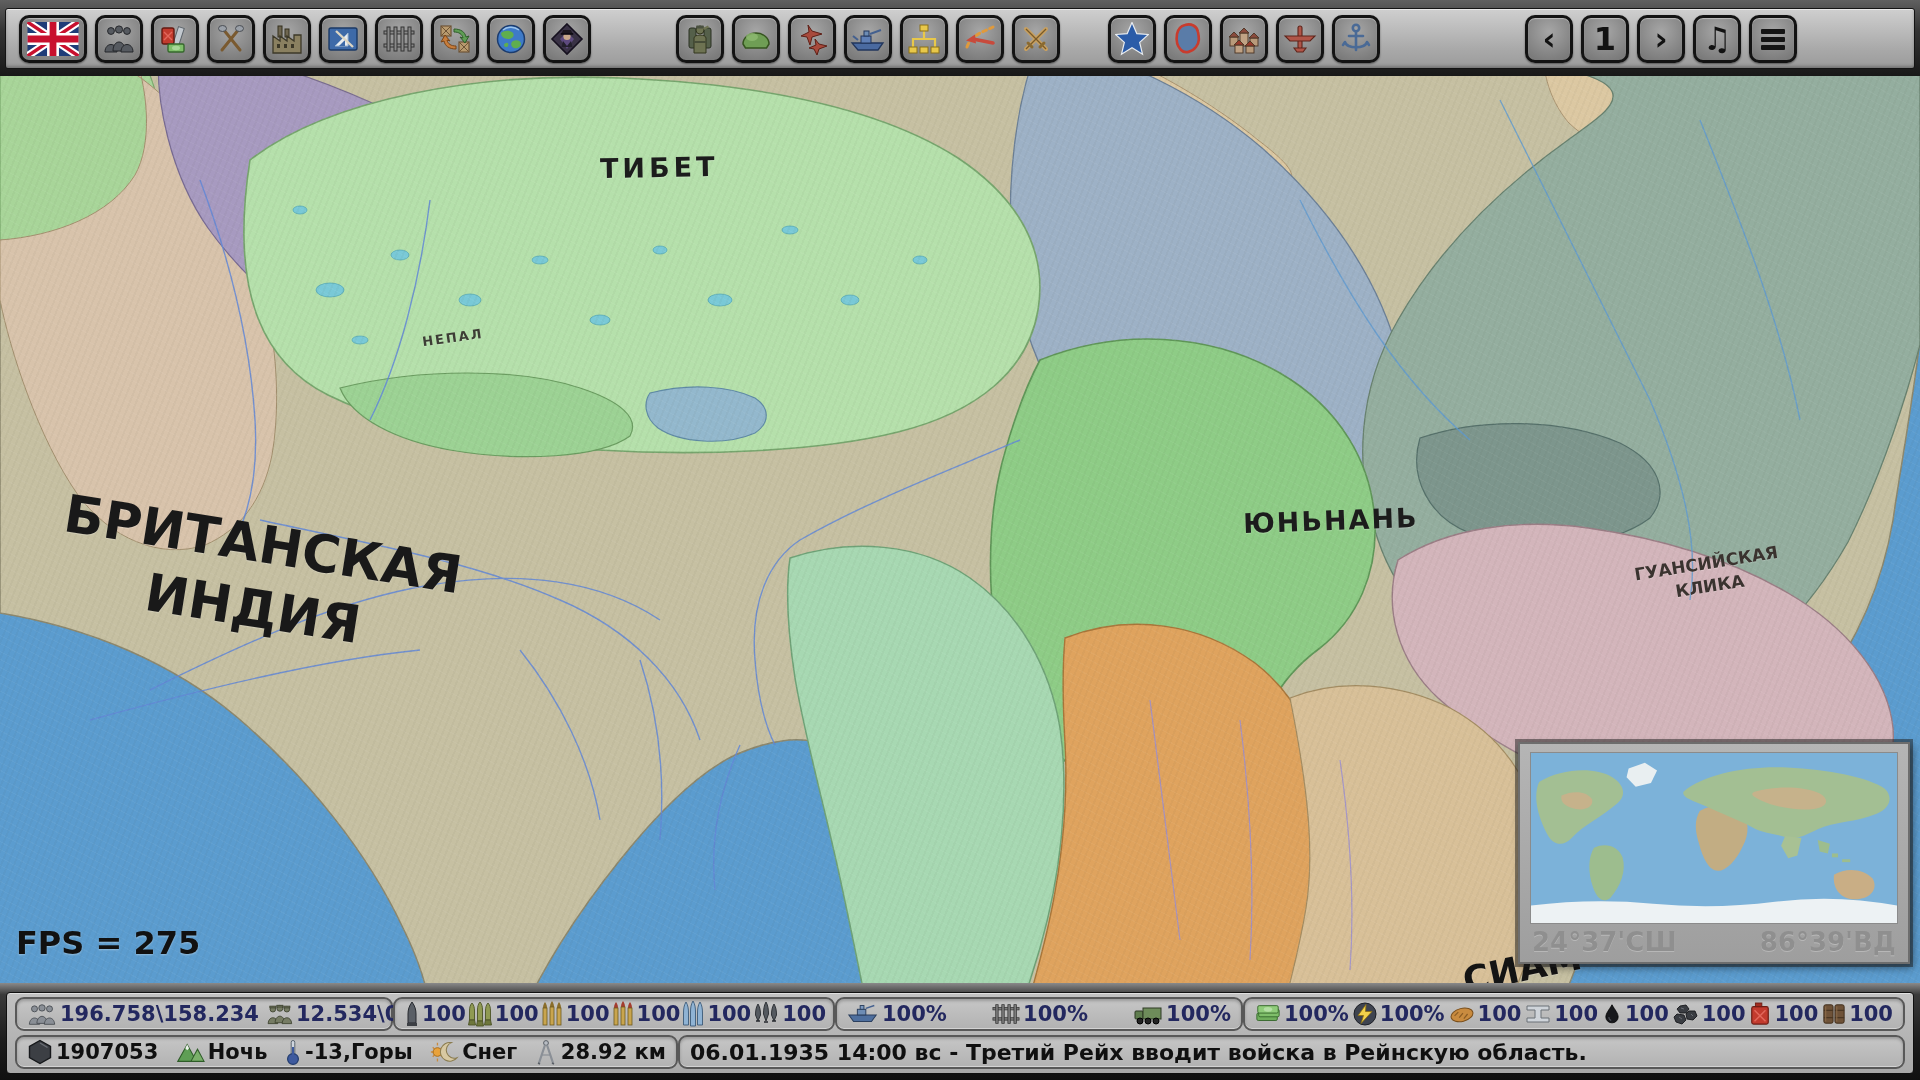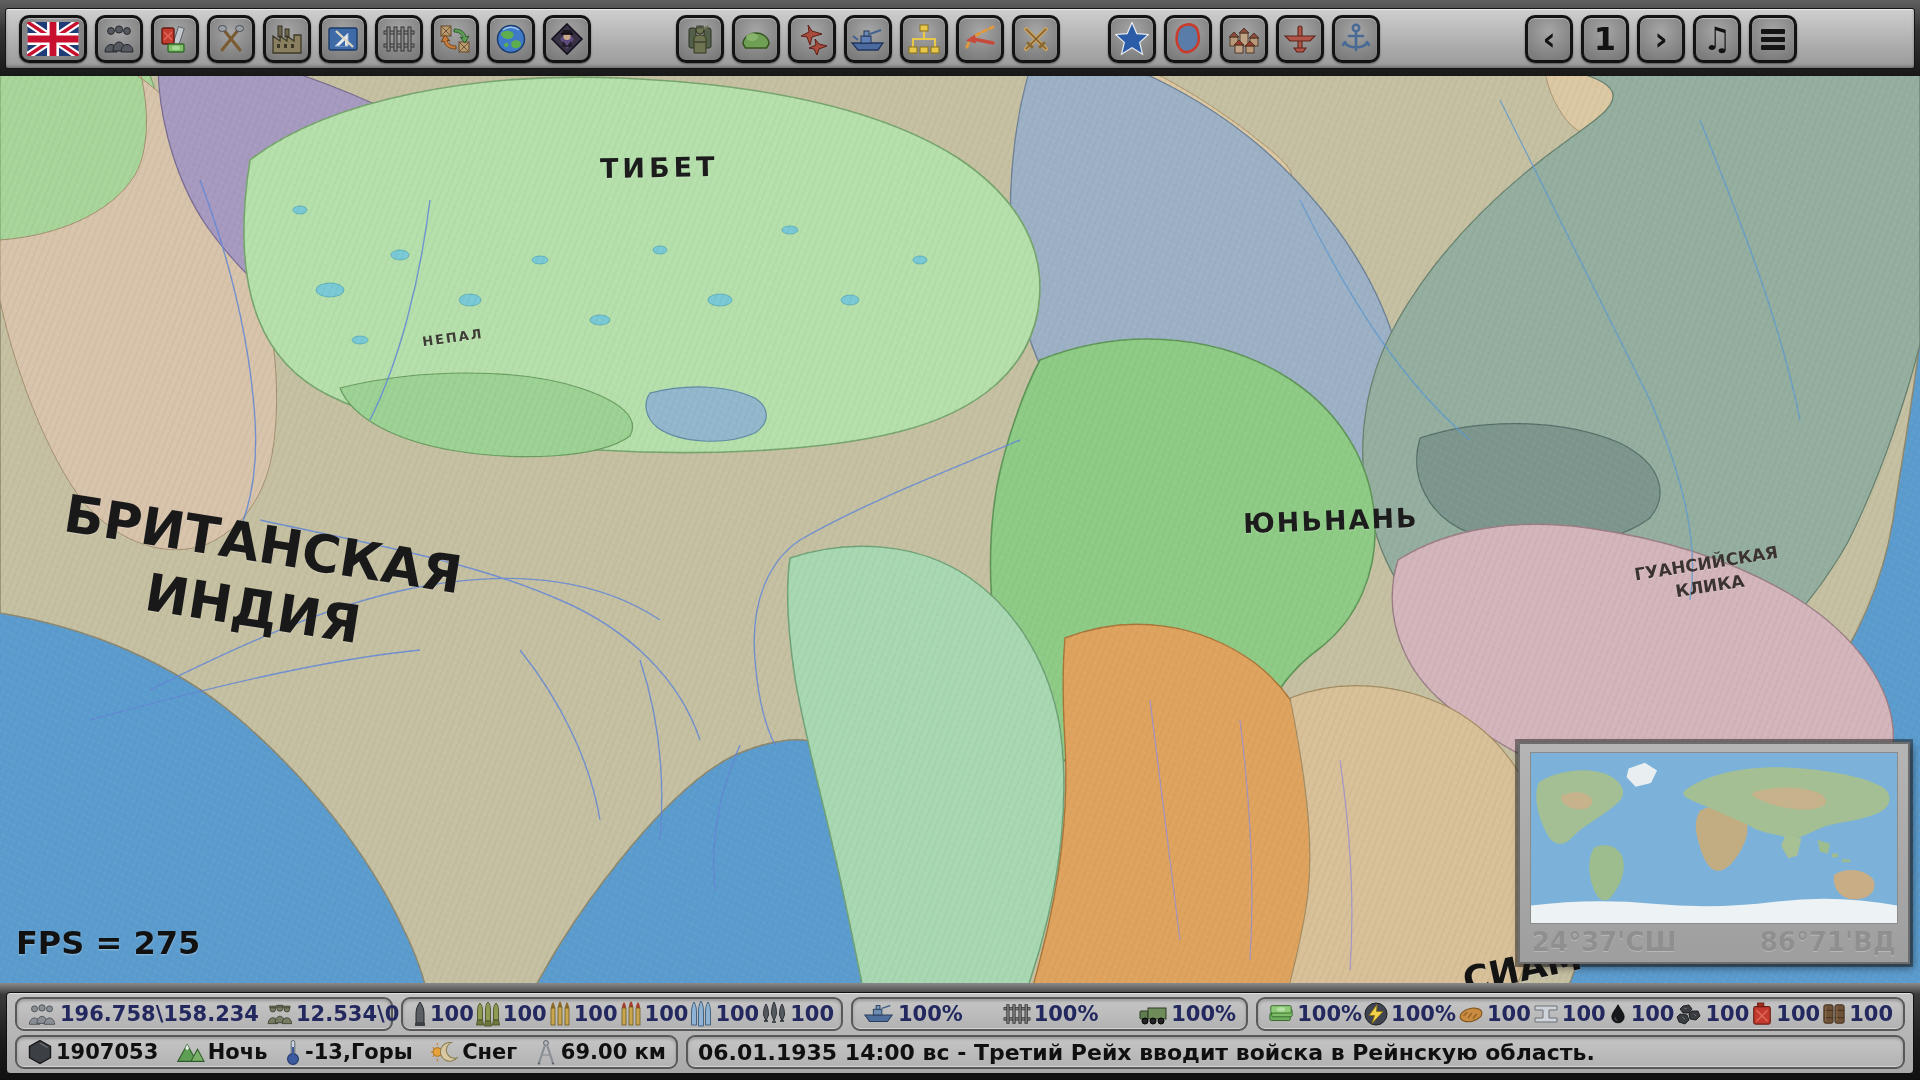--- a/index.html
+++ b/index.html
@@ -48,21 +48,21 @@
   .minimap svg{display:block;width:100%;height:172px;border:1px solid #8b8b8b;box-sizing:border-box;}
   .mm-coords{display:flex;justify-content:space-between;font-size:26px;font-weight:bold;color:#8f8f8f;
      padding:3px 2px 0 2px;text-shadow:0 1px 0 rgba(255,255,255,.25);}
   
   .bottombar{position:absolute;left:0;bottom:0;width:1920px;height:97px;z-index:5;
      background:linear-gradient(#8a8a8a,#3a3a3a 12%,#1c1c1c 60%,#101010);}
   .bb-inner{position:absolute;left:6px;right:6px;top:9px;bottom:6px;
      background:linear-gradient(#c2c2c2,#a9a9a9);border:1px solid #101010;border-radius:4px;
      box-shadow:inset 0 1px 0 rgba(255,255,255,.5);
      display:flex;flex-direction:column;gap:4px;padding:4px 8px;box-sizing:border-box;}
-  .bb-row{display:flex;gap:8px;flex:1;min-height:0;}
+  .bb-row{display:flex;flex:1;min-height:0;}
   .pbox{display:flex;align-items:center;gap:6px;padding:0 10px;box-sizing:border-box;
      background:linear-gradient(#c6c6c6,#b2b2b2);border:2px solid #585858;border-radius:9px;
      box-shadow:inset 0 2px 3px rgba(0,0,0,.22),inset 0 -1px 0 rgba(255,255,255,.45);}
   .res-item{display:flex;align-items:center;gap:3px;}
   .res-item svg{display:block;}
   .res-val{color:#23285f;font-weight:bold;font-size:21px;white-space:nowrap;}
   .stat-val{color:#101010;font-weight:bold;font-size:21px;white-space:nowrap;}
   .g1{width:378px;justify-content:space-between;}
   .g2{width:442px;justify-content:space-between;gap:2px;}
   .g3{width:408px;justify-content:space-between;}
@@ -483,21 +483,21 @@
       <path d="M150,40 C170,22 212,13 252,15 C292,17 332,25 348,37 C356,45 354,57 340,63 C320,72 298,71 282,79 C270,85 260,91 250,87 C238,83 228,83 218,77 C204,69 184,61 172,55 C158,49 148,46 150,40 Z" fill="#a3bf93"></path>
       <path d="M220,40 C240,34 268,34 284,42 C294,48 292,56 278,58 C262,60 240,56 228,50 C220,46 214,43 220,40 Z" fill="#c6b28b"></path>
       <path d="M250,86 l16,2 -4,18 -9,3 -7,-13 Z" fill="#a8c194"></path>
       <path d="M282,90 l12,4 -2,10 -8,-2 Z" fill="#9dbd8e"></path>
       <path d="M298,126 C310,118 328,120 336,130 C341,139 336,149 324,151 C309,154 296,144 298,126 Z" fill="#c9ae85"></path>
       <rect x="296" y="104" width="6" height="4" fill="#9dbd8e"></rect>
         <rect x="306" y="110" width="8" height="3" fill="#9dbd8e"></rect>
     </svg>
     <div class="mm-coords">
       <span>24°37'СШ</span>
-      <span>86°71'ВД</span>
+      <span>86°39'ВД</span>
     </div>
   </div>
 
   <div class="bottombar">
     <div class="bb-inner">
 
       <div class="bb-row">
 
         <div class="pbox g1">
           <div class="res-item">
@@ -742,21 +742,21 @@
             </svg>
             <span class="stat-val">Снег</span>
           </div>
           <div class="res-item">
             <svg width="24" height="26" viewBox="0 0 24 26">
               <circle cx="12" cy="4" r="2.4" fill="#b8bdc4" stroke="#5a5f66"></circle>
               <path d="M11,6 L5,24 M13,6 L19,24" stroke="#8a8f96" stroke-width="2.2"></path>
               <path d="M7.5,16 L16.5,16" stroke="#8a8f96" stroke-width="1.2"></path>
               <path d="M4,24 l2,1 M18,24 l2,1" stroke="#5a5f66" stroke-width="1.6"></path>
             </svg>
-            <span class="stat-val">69.00 км</span>
+            <span class="stat-val">28.92 км</span>
           </div>
         </div>
 
         <div class="pbox g6">
           <span class="stat-val news">06.01.1935 14:00 вс - Третий Рейх вводит войска в Рейнскую область.</span>
         </div>
       </div>
 
     </div>
   </div>

